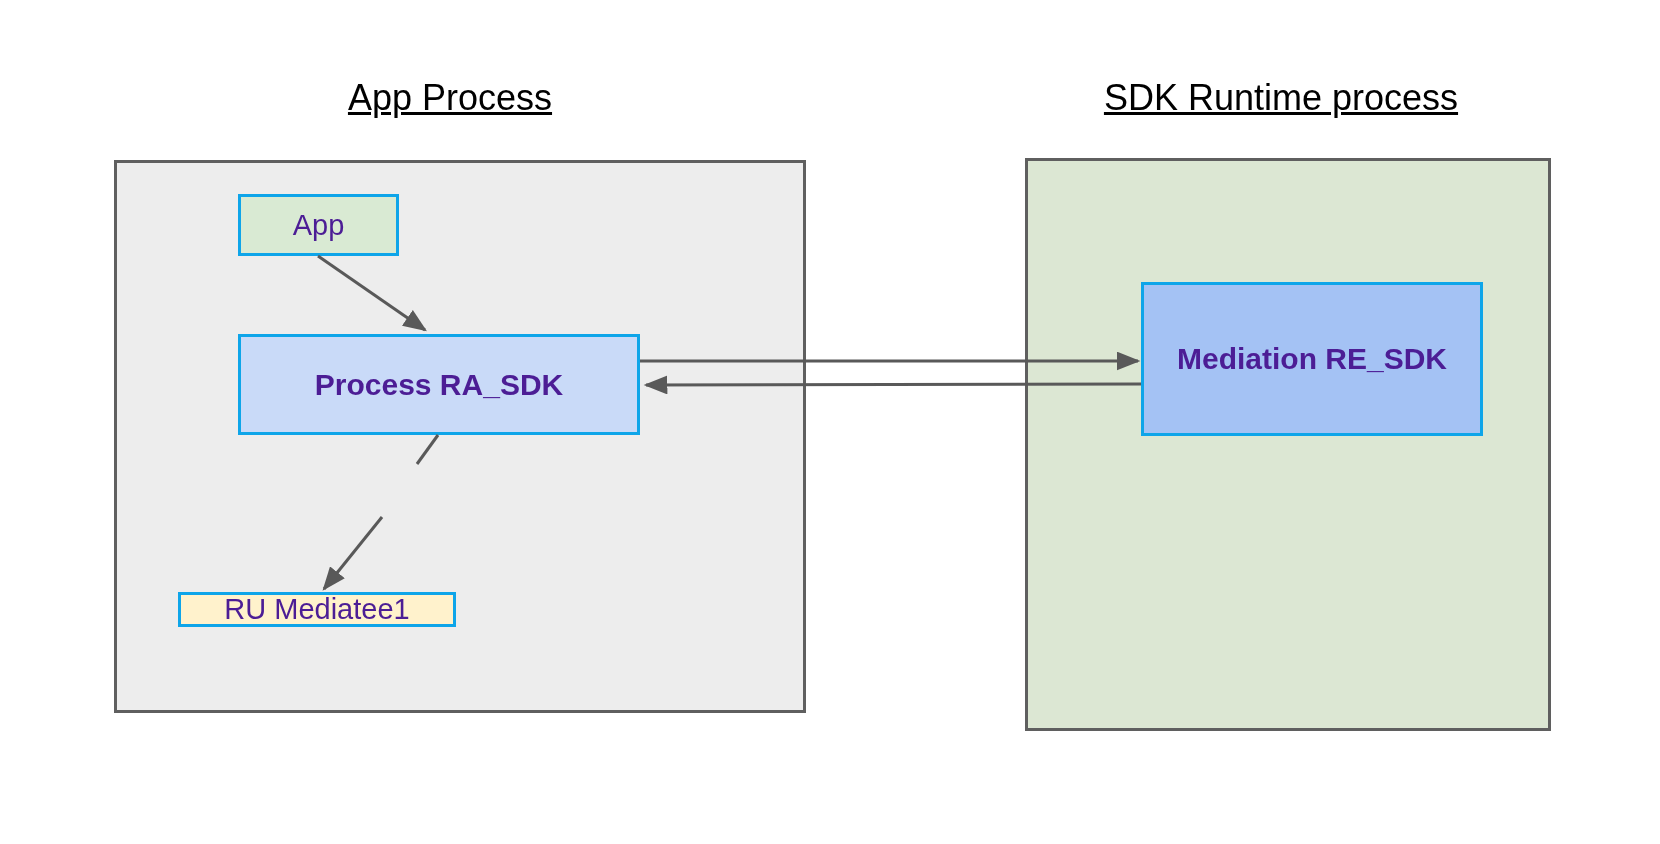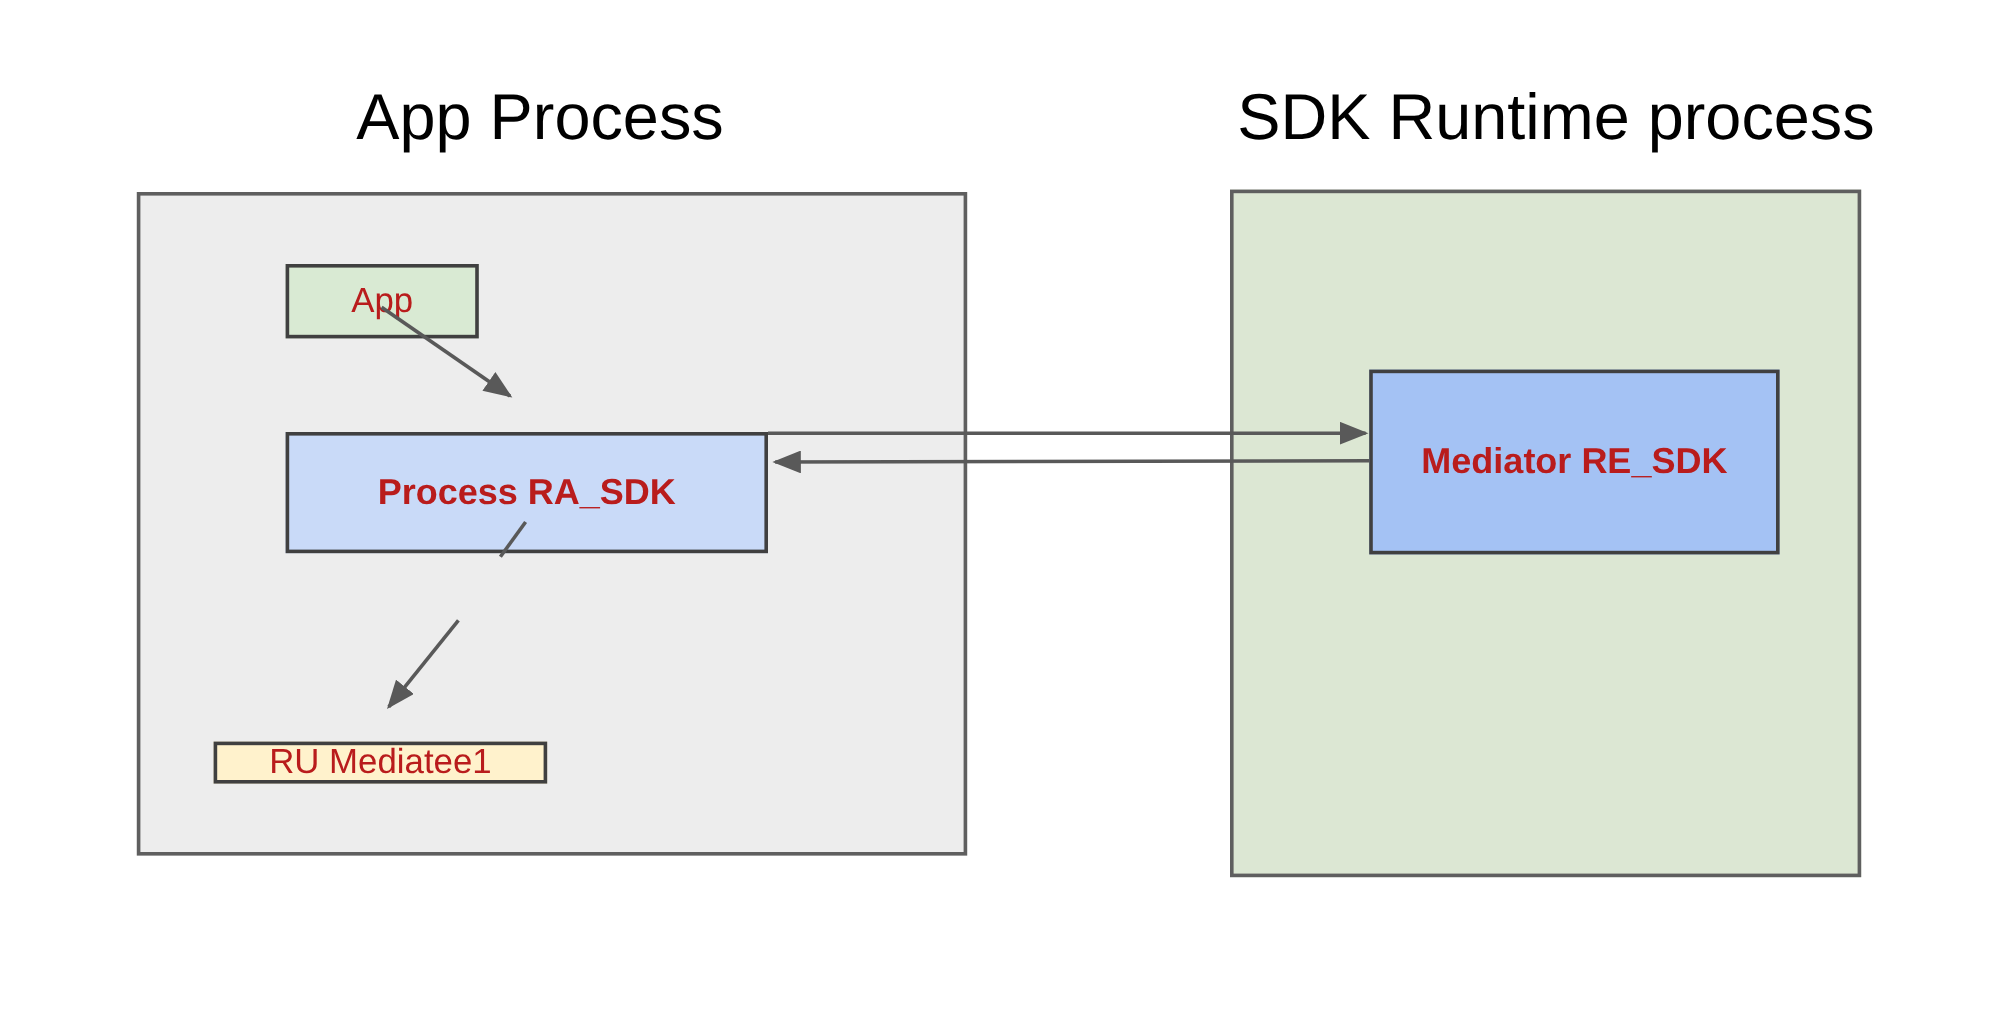--- a/index.html
+++ b/index.html
@@ -15,24 +15,25 @@
     position: relative;
     width: 1660px;
     height: 844px;
     background: #ffffff;
   }
   .proc-title {
     position: absolute;
     top: 66px;
     height: 64px;
     line-height: 64px;
-    font-size: 54px;
+    font-size: 36px;
     color: #000000;
     text-align: center;
     white-space: nowrap;
+    text-decoration: underline;
   }
   .proc-title.left  { left: 150px; width: 600px; }
   .proc-title.right { left: 1031px; width: 500px; }
 
   .container {
     position: absolute;
     box-sizing: border-box;
     border: 3px solid #5f5f5f;
     z-index: 1;
   }
@@ -41,27 +42,26 @@
     background: #ededed;
   }
   .container.sdk-runtime {
     left: 1025px; top: 158px; width: 526px; height: 573px;
     background: #dce7d3;
   }
 
   .node {
     position: absolute;
     box-sizing: border-box;
-    border: 3px solid #404040;
+    border: 3px solid #0ea5e9;
     display: flex;
     align-items: center;
     justify-content: center;
     z-index: 2;
-    color: #b91c1c;
-    margin-top: 26px;
+    color: #4c1d95;
   }
   .node .label {
     font-size: 29px;
     white-space: nowrap;
   }
   .node.bold .label {
     font-size: 30px;
     font-weight: bold;
   }
   .node.app        { left: 238px; top: 194px; width: 161px; height: 62px;  background: #d9ead3; }
@@ -103,21 +103,21 @@
   <div class="node ra-sdk bold">
     <span class="label">Process RA_SDK</span>
   </div>
 
 
   <div class="node mediatee1">
     <span class="label">RU Mediatee1</span>
   </div>
 
   <div class="node re-sdk bold">
-    <span class="label">Mediator RE_SDK</span>
+    <span class="label">Mediation RE_SDK</span>
   </div>
 
   <svg class="connectors" viewBox="0 0 1660 844" xmlns="http://www.w3.org/2000/svg">
     <defs>
       <marker id="arrowhead" viewBox="0 0 10 8" refX="9" refY="4" markerWidth="24" markerHeight="19" orient="auto" markerUnits="userSpaceOnUse">
         <path d="M0,0 L10,4 L0,8 Z" fill="#595959"></path>
       </marker>
     </defs>
 
     <line x1="318" y1="256" x2="425" y2="330" marker-end="url(#arrowhead)"></line>

